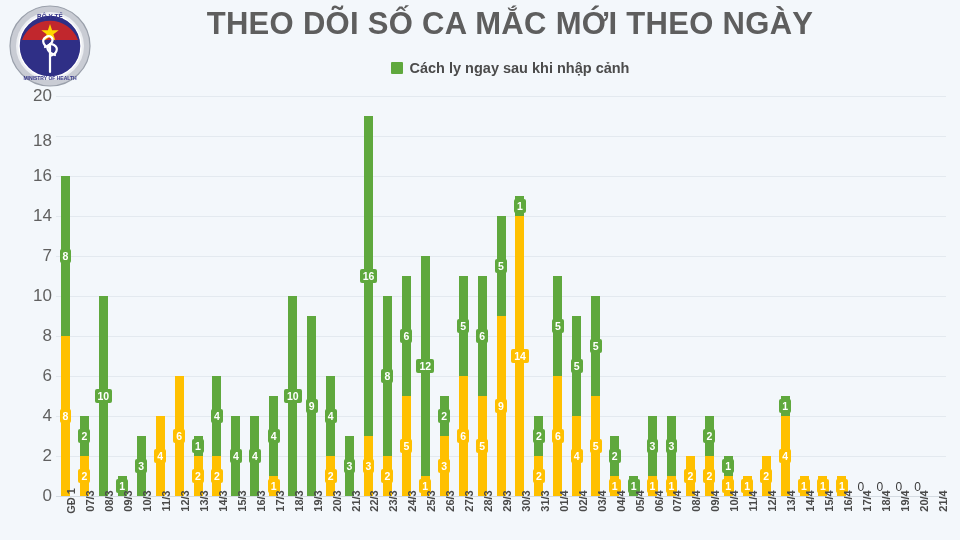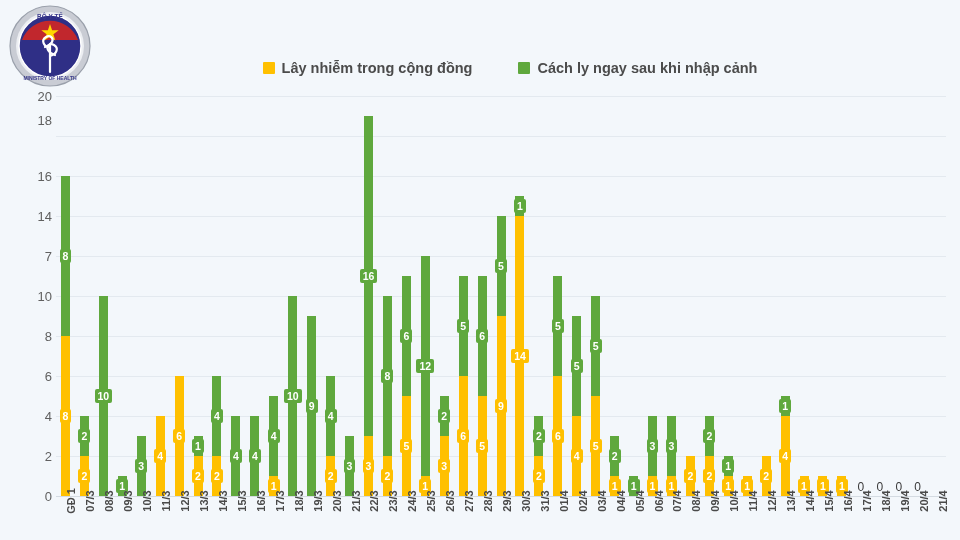--- a/index.html
+++ b/index.html
@@ -40,21 +40,21 @@
   .plot{
     position:absolute;
     left:28px;top:96px;
     width:918px;height:400px;
   }
   .ylabels{
     position:absolute;left:0;top:0;width:24px;height:400px;
   }
   .ylab{
     position:absolute;right:0;transform:translateY(-50%);
-    font-size:13px;color:#606060;text-align:left;
+    font-size:17px;color:#606060;text-align:left;
     white-space:nowrap;
   }
   .grid{
     position:absolute;left:28px;top:0;right:0;height:400px;
   }
   .gridline{
     position:absolute;left:0;right:0;height:1px;background:#e3e9ef;
   }
   .gridline.zero{background:#d4dbe2;}
 
@@ -119,44 +119,41 @@
       <g stroke="#ffffff" stroke-width="2.2" fill="none" stroke-linecap="round">
         <line x1="42" y1="40" x2="42" y2="68"></line>
         <path d="M42 44 c-7 -2 -9 -8 -4 -11 c4 -2.5 8 1 6 5 c-1.5 3 -5 4 -7 5"></path>
         <path d="M42 52 c7 -2 9 -8 4 -11 c-4 -2.5 -8 1 -6 5 c1.5 3 5 4 7 5"></path>
       </g>
       <text x="42" y="15" font-size="6.5" font-family="Liberation Sans, sans-serif" font-weight="bold" fill="#3a3a8c" text-anchor="middle">BỘ Y TẾ</text>
       <text x="42" y="76" font-size="5" font-family="Liberation Sans, sans-serif" font-weight="bold" fill="#3a3a8c" text-anchor="middle">MINISTRY OF HEALTH</text>
     </svg>
   </div>
 
+  <div class="title">THEO DÕI SỐ CA MẮC MỚI THEO NGÀY</div>
 
   <div class="legend">
-    <div class="legend-item">
-      <span class="legend-swatch" style="background:#FFC000"></span>
-      <span class="legend-label">Lây nhiễm trong cộng đồng</span>
-    </div>
     <div class="legend-item">
       <span class="legend-swatch" style="background:#5FA83D"></span>
       <span class="legend-label">Cách ly ngay sau khi nhập cảnh</span>
     </div>
   </div>
 
   <div class="plot">
     <div class="ylabels">
         <div class="ylab" style="top: 400px;">0</div>
         <div class="ylab" style="top: 360px;">2</div>
         <div class="ylab" style="top: 320px;">4</div>
         <div class="ylab" style="top: 280px;">6</div>
         <div class="ylab" style="top: 240px;">8</div>
         <div class="ylab" style="top: 200px;">10</div>
         <div class="ylab" style="top: 160px;">7</div>
         <div class="ylab" style="top: 120px;">14</div>
         <div class="ylab" style="top: 80px;">16</div>
-        <div class="ylab" style="top: 24px;">18</div>
+        <div class="ylab" style="top: 45px;">18</div>
         <div class="ylab" style="top: 0px;">20</div>
       </div>
     <div class="grid">
         <div class="gridline zero" style="top: 400px;"></div>
         <div class="gridline" style="top: 360px;"></div>
         <div class="gridline" style="top: 320px;"></div>
         <div class="gridline" style="top: 280px;"></div>
         <div class="gridline" style="top: 240px;"></div>
         <div class="gridline" style="top: 200px;"></div>
         <div class="gridline" style="top: 160px;"></div>

